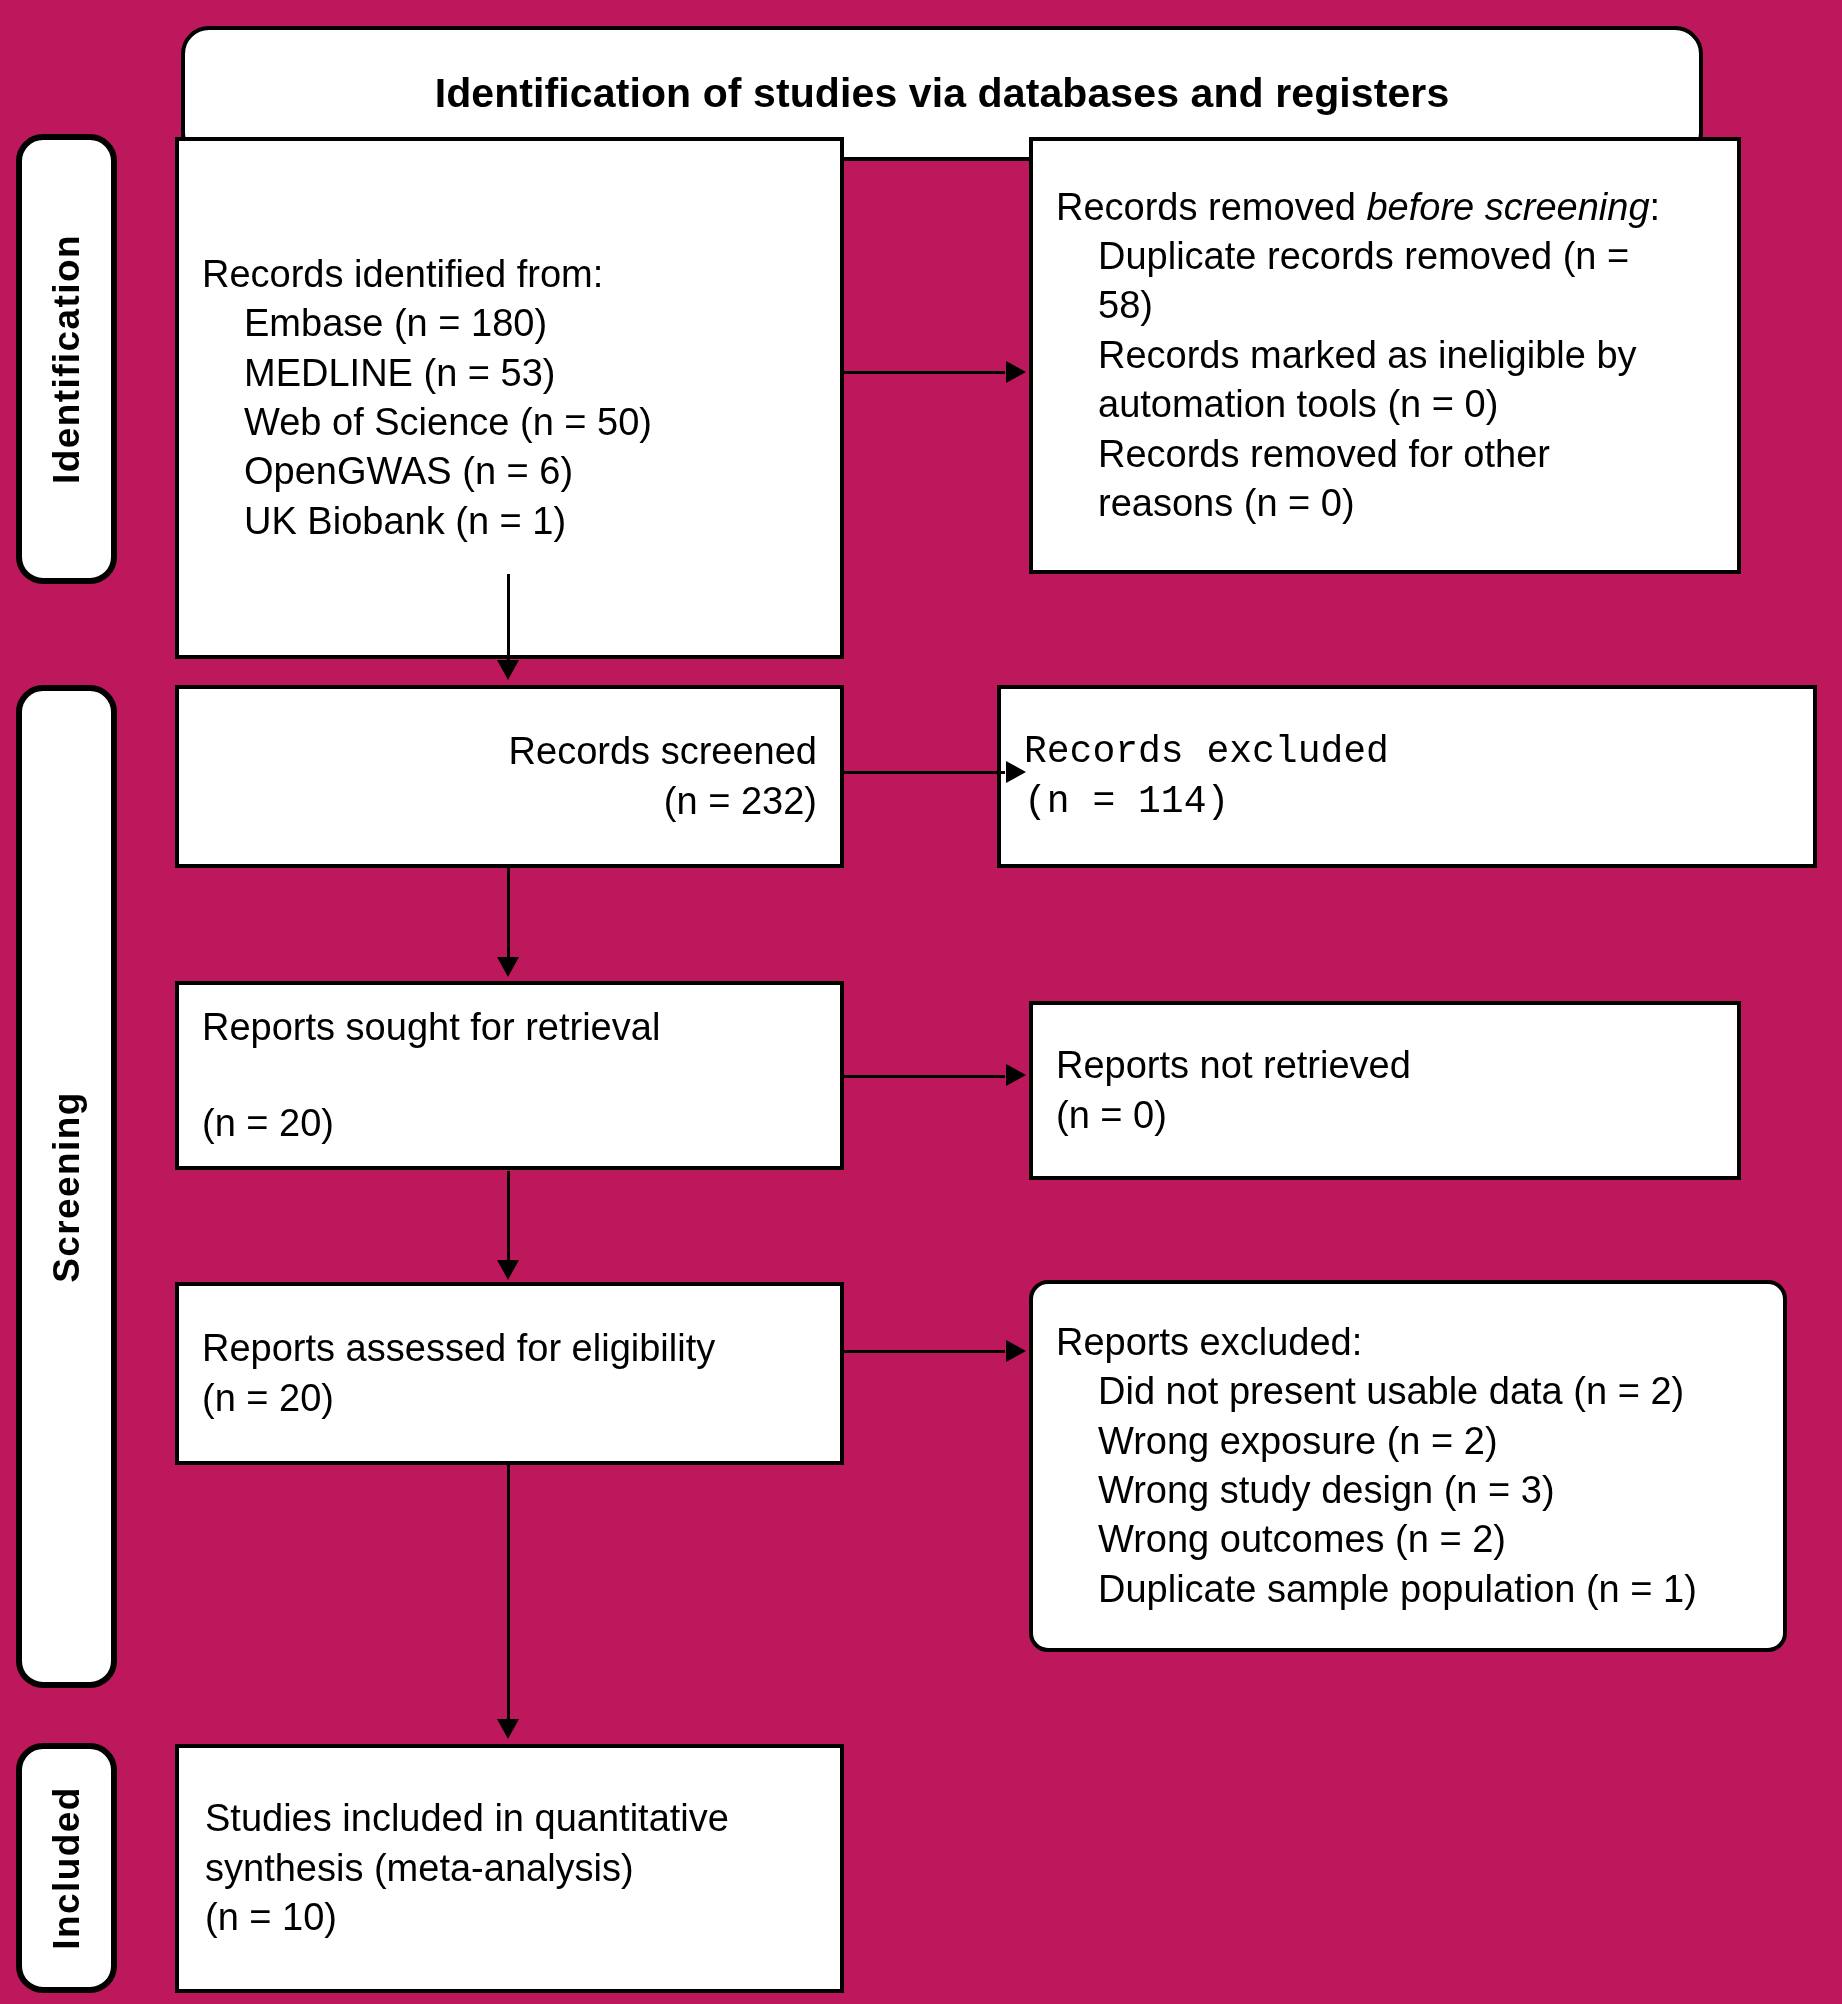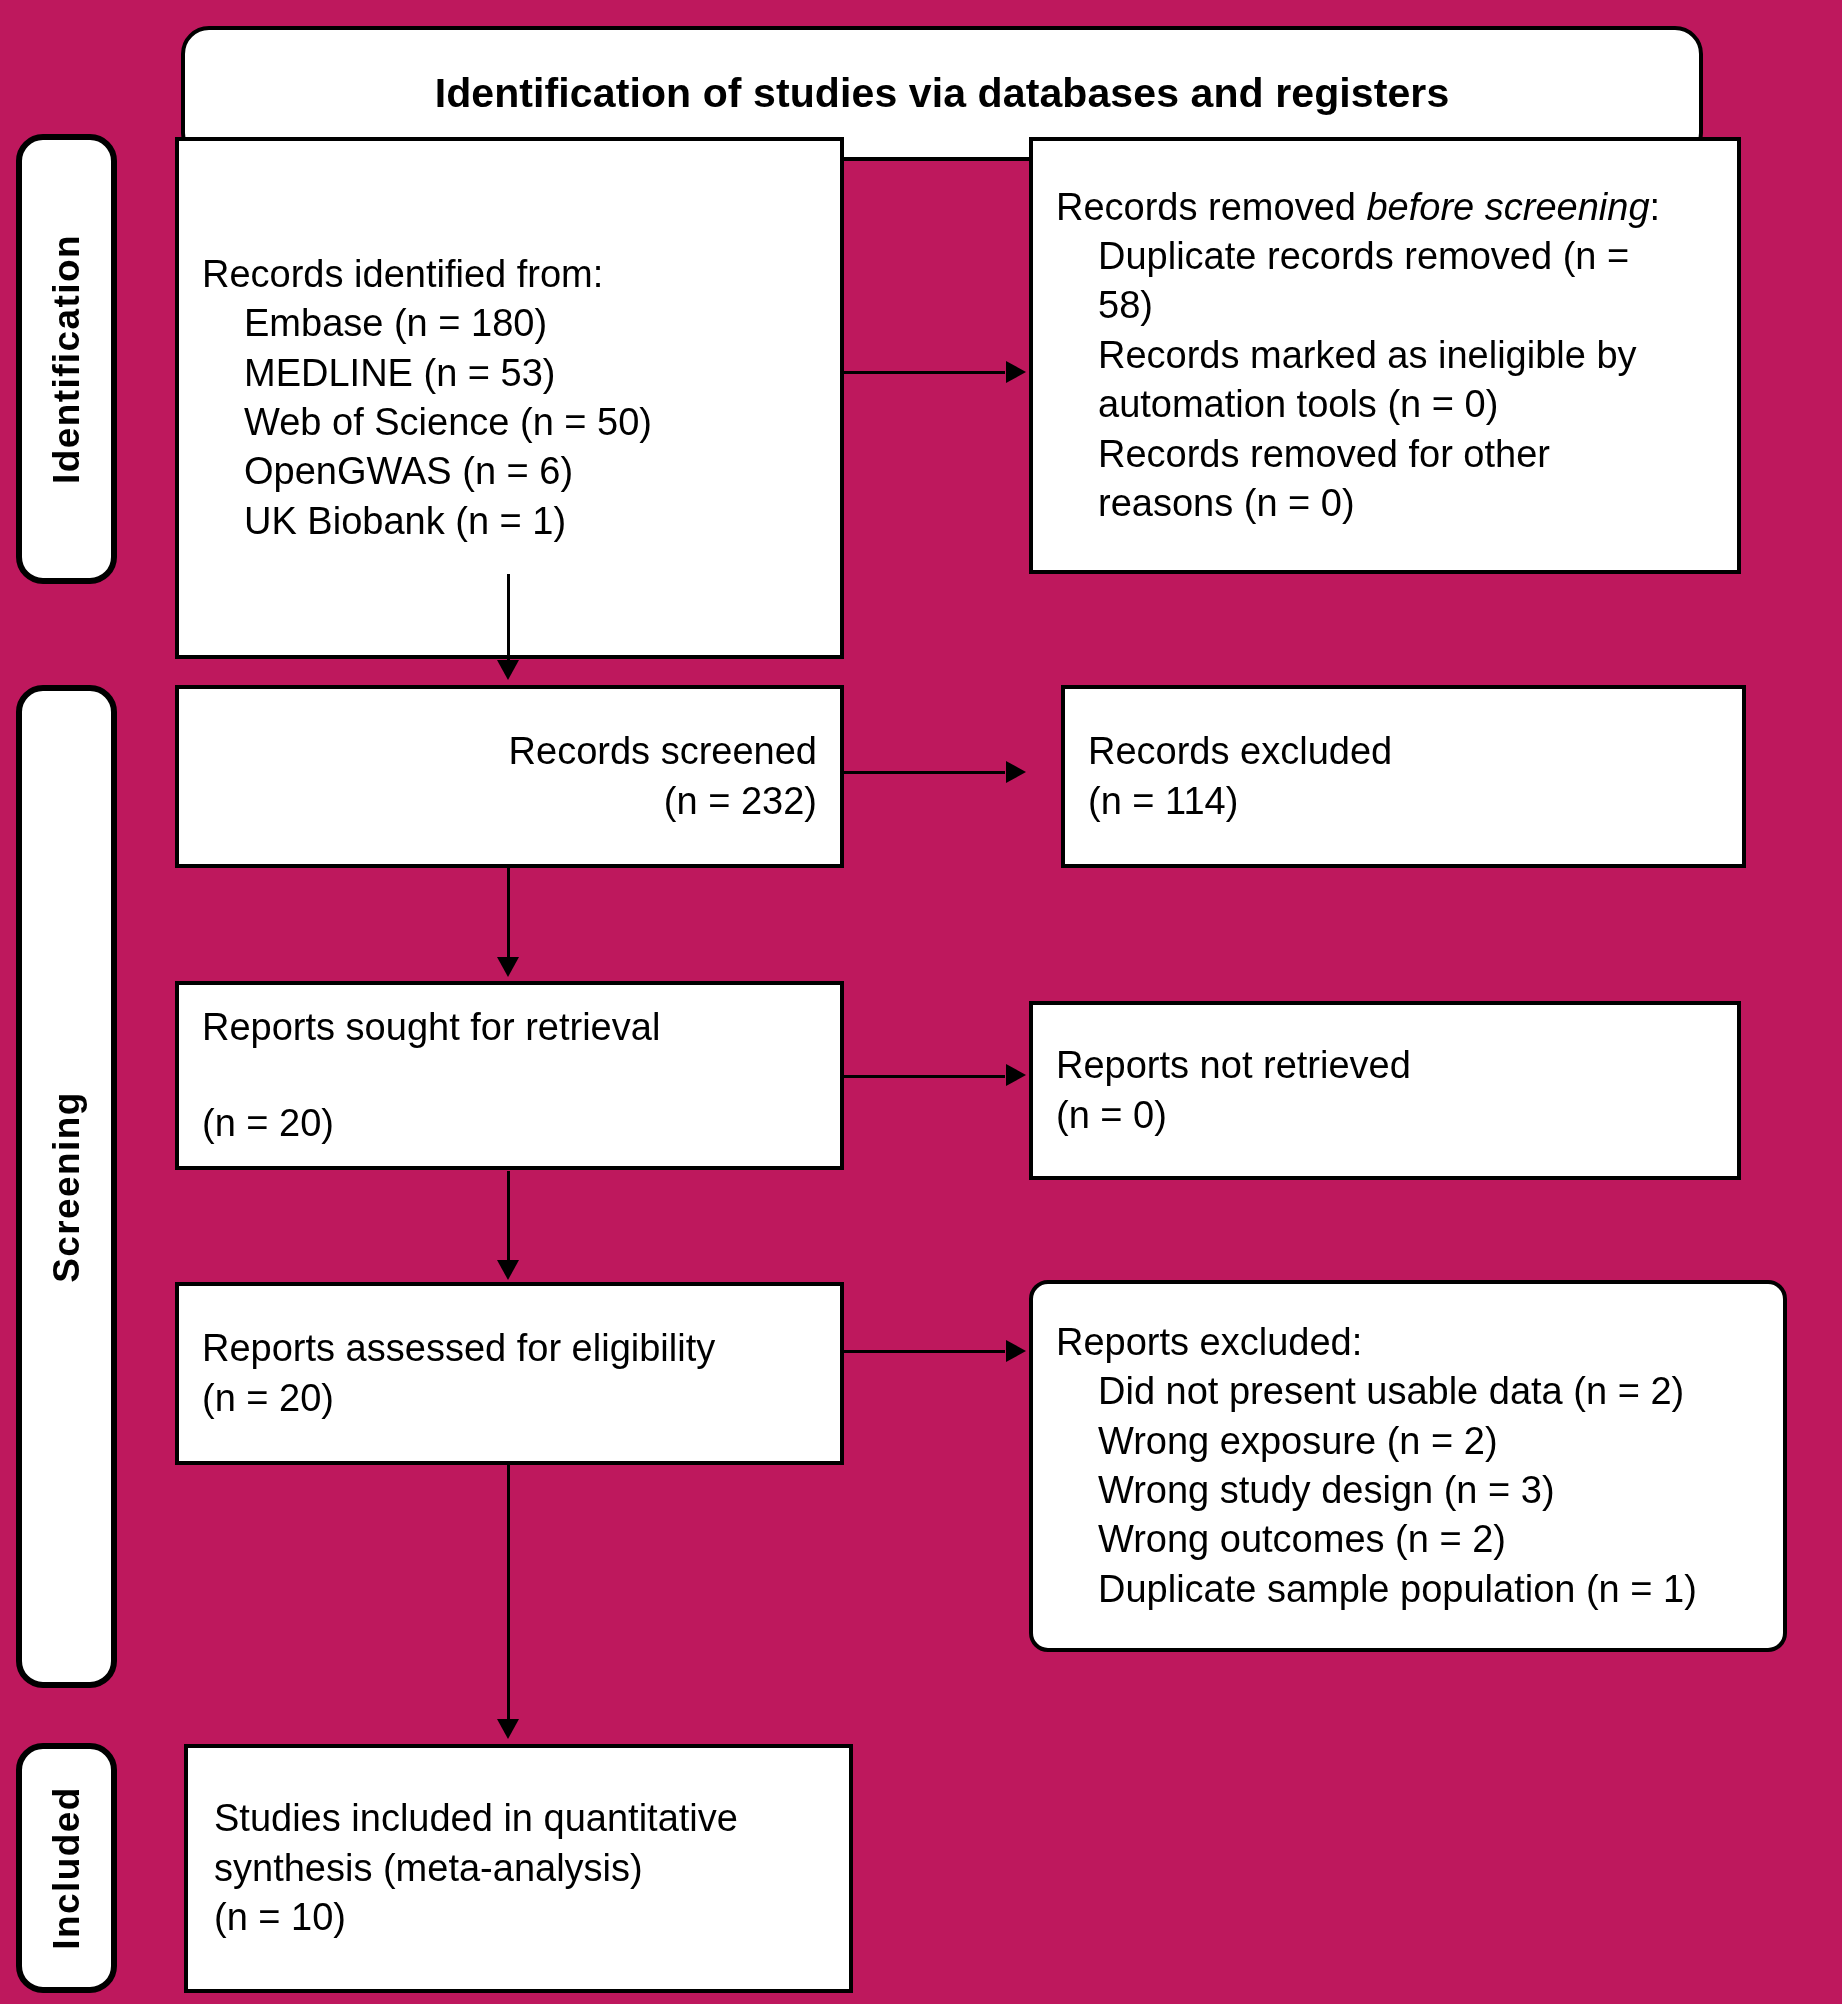--- a/index.html
+++ b/index.html
@@ -148,21 +148,21 @@
   <div class="arrow-right" style="left:1006px; top:361px;"></div>
 
   <div class="v-line" style="left:507px; top:574px; height:88px;"></div>
   <div class="arrow-down" style="left:497px; top:660px;"></div>
 
   <div class="box box-text" style="left:175px; top:685px; width:669px; height:183px;align-items:flex-end;">
     <div>Records screened</div>
     <div>(n = 232)</div>
   </div>
 
-  <div class="box box-text" style="left:1061px; top:685px; width:685px; height:183px;">
+  <div class="box box-text" style="left:997px; top:685px; width:820px; height:183px;font-family:Liberation Mono, monospace;">
     <div>Records excluded</div>
     <div>(n = 114)</div>
   </div>
 
   <div class="h-line" style="left:843px; top:771px; width:162px;"></div>
   <div class="arrow-right" style="left:1006px; top:761px;"></div>
 
   <div class="v-line" style="left:507px; top:867px; height:91px;"></div>
   <div class="arrow-down" style="left:497px; top:957px;"></div>
 
@@ -195,20 +195,20 @@
     <div class="line-indent">Wrong outcomes (n = 2)</div>
     <div class="line-indent">Duplicate sample population (n = 1)</div>
   </div>
 
   <div class="h-line" style="left:843px; top:1350px; width:162px;"></div>
   <div class="arrow-right" style="left:1006px; top:1340px;"></div>
 
   <div class="v-line" style="left:507px; top:1465px; height:257px;"></div>
   <div class="arrow-down" style="left:497px; top:1719px;"></div>
 
-  <div class="box box-text" style="left:184px; top:1744px; width:669px; height:249px;padding-left:26px;">
+  <div class="box box-text" style="left:175px; top:1744px; width:669px; height:249px;padding-left:26px;">
     <div>Studies included in quantitative</div>
     <div>synthesis (meta-analysis)</div>
     <div>(n = 10)</div>
   </div>
 
 </div>
 
 
 </body></html>

